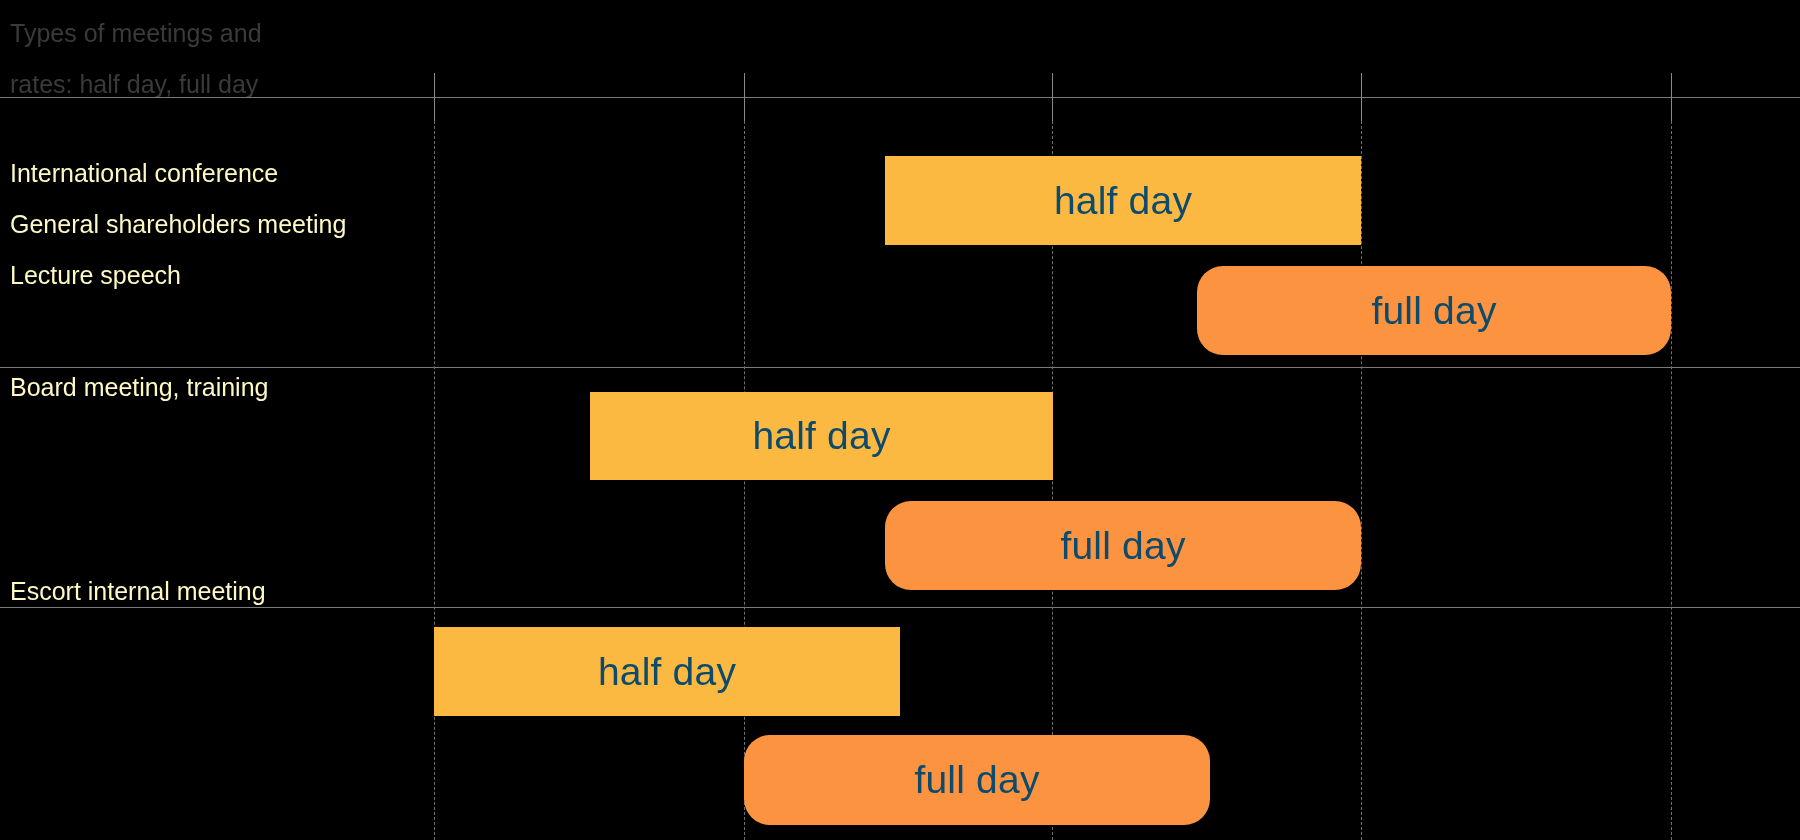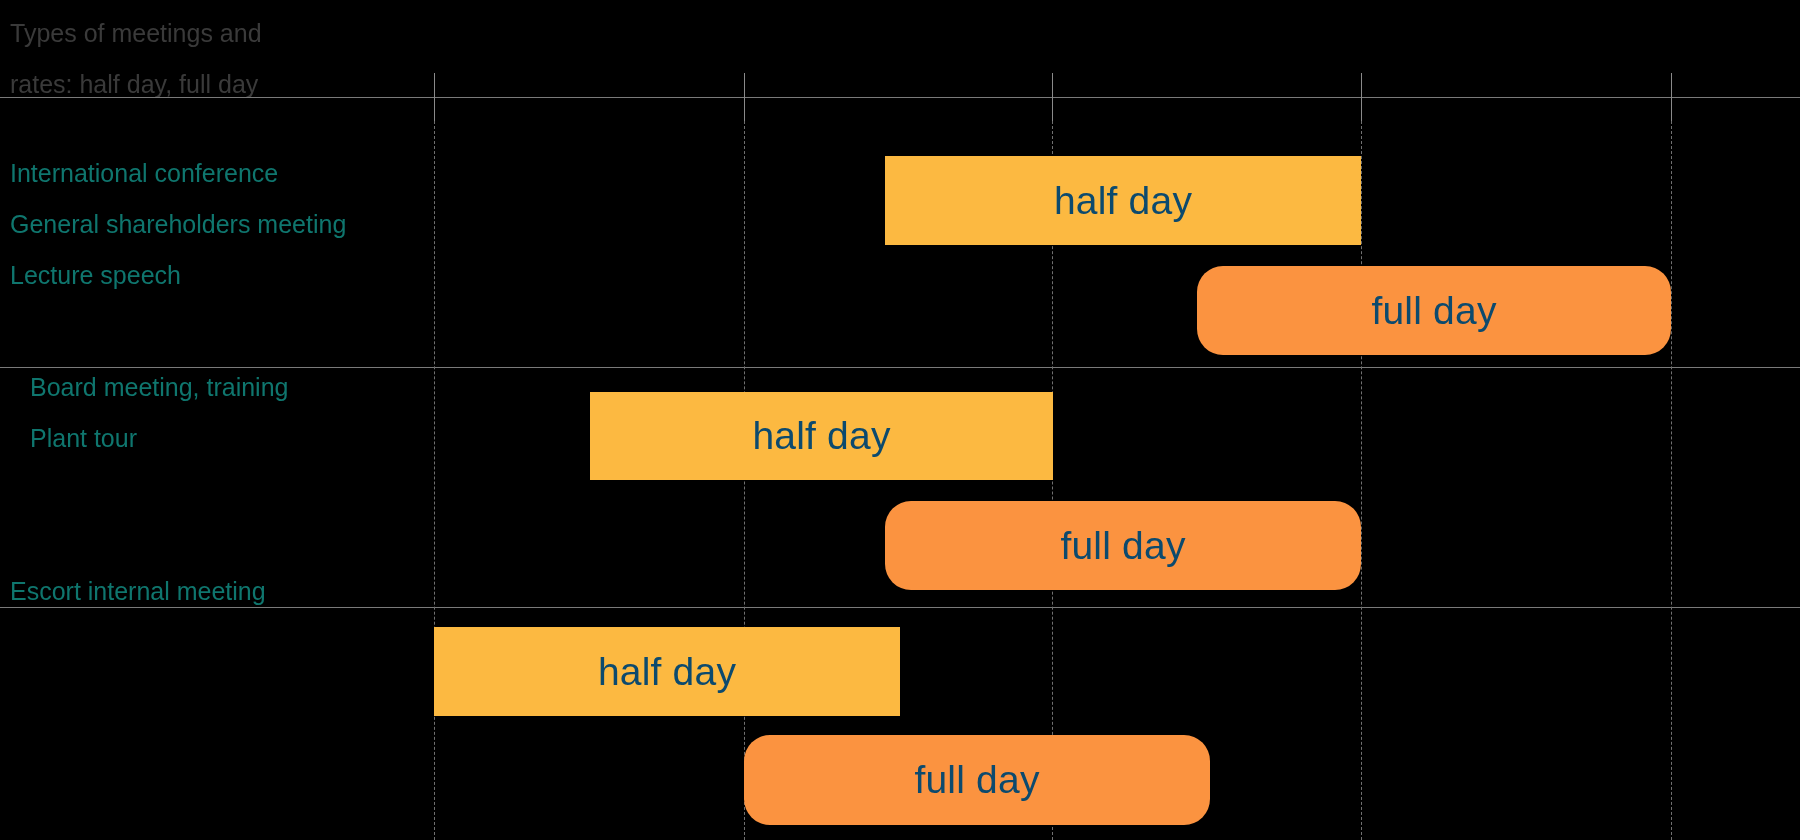--- a/index.html
+++ b/index.html
@@ -5,21 +5,21 @@
   html,body{margin:0;padding:0;background:#000;}
   body{width:1800px;height:840px;overflow:hidden;
        font-family:"Liberation Sans","DejaVu Sans",sans-serif;}
   #root{position:relative;width:1800px;height:606px;background:#000;}
 
   
   .hdr{position:absolute;left:10px;top:8px;width:420px;color:#3a3a3a;
        font-size:25px;line-height:51px;font-weight:400;}
   .hdr div{white-space:nowrap;}
 
-  .rowlabels{position:absolute;left:10px;width:430px;color:#0f766e;
+  .rowlabels{position:absolute;left:10px;width:430px;color:#fef9c3;
              font-size:25px;line-height:51px;}
   .rowlabels div{white-space:nowrap;}
 
   
   .hline{position:absolute;left:0;height:1px;background:#7a7a7a;}
   .vtick{position:absolute;width:1px;background:#8a8a8a;}
   .vdash{position:absolute;width:0;border-left:1px dashed #707070;}
 
   
   .bar{position:absolute;display:flex;align-items:center;
@@ -61,23 +61,22 @@
   </div>
 
   <div class="bar half" style="left:885px;top:156px;width:476px;height:89px;">
     <span>half day</span>
   </div>
 
   <div class="bar full" style="left:1197px;top:266px;width:474px;height:89px;">
     <span>full day</span>
   </div>
 
-  <div class="rowlabels" style="top:362px;margin-left:20px;">
+  <div class="rowlabels" style="top:362px;">
     <div>Board meeting, training</div>
-    <div>Plant tour</div>
   </div>
 
   <div class="bar half" style="left:590px;top:392px;width:463px;height:88px;">
     <span>half day</span>
   </div>
 
   <div class="bar full" style="left:885px;top:501px;width:476px;height:89px;">
     <span>full day</span>
   </div>
 

